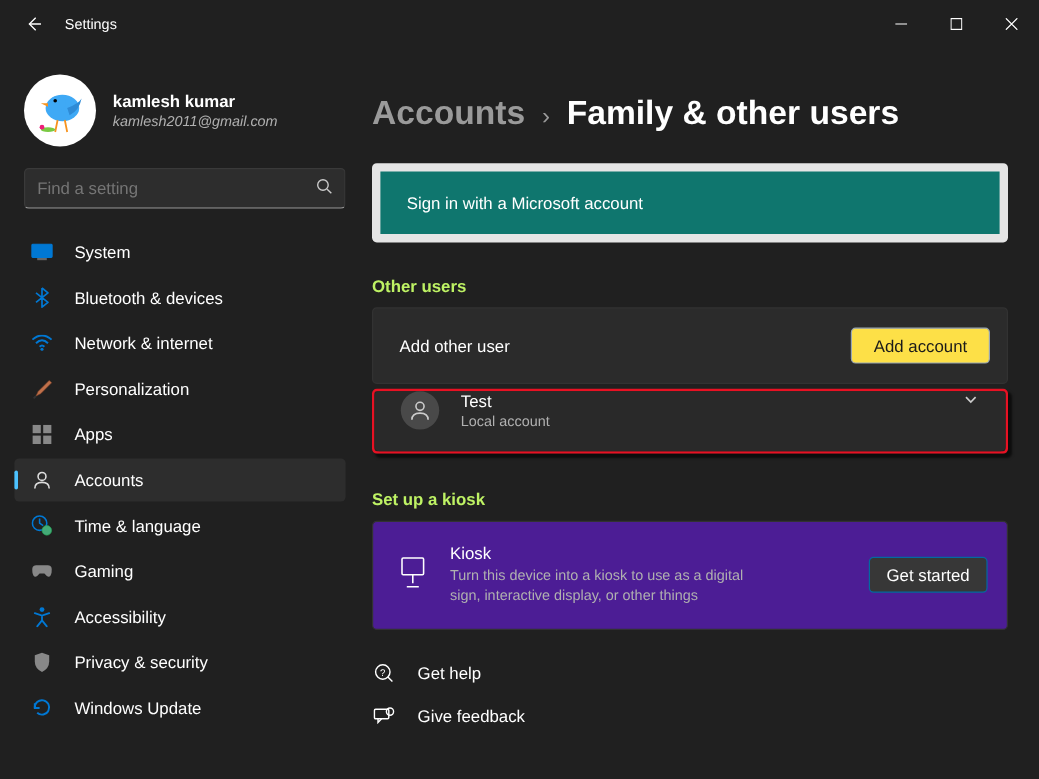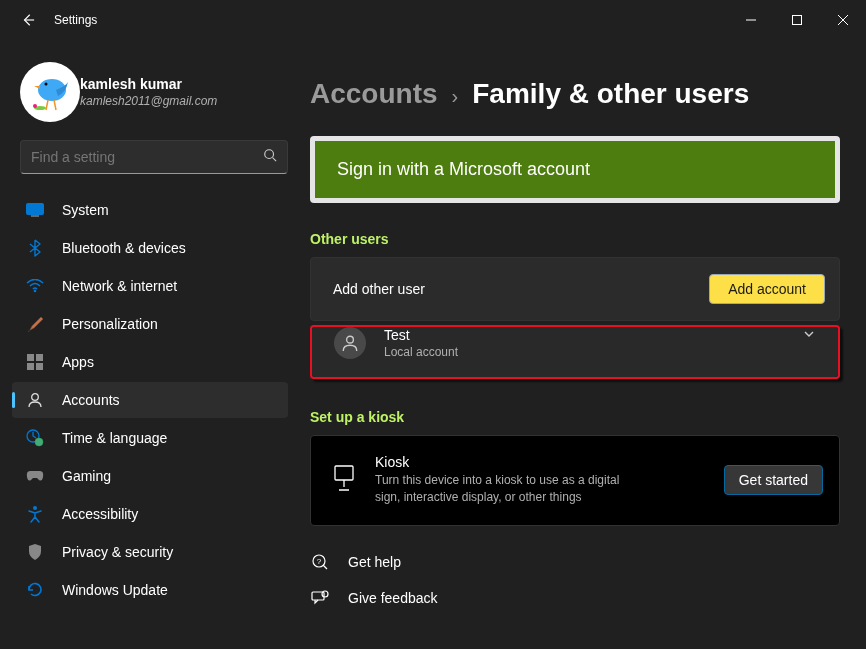--- a/index.html
+++ b/index.html
@@ -11,57 +11,57 @@
 .titlebar .wincontrols { margin-left: auto; display: flex; }
 .winbtn { width: 46px; height: 32px; display: flex; align-items: center; justify-content: center; cursor: pointer; }
 .winbtn svg { width: 10px; height: 10px; }
 
 .layout { display: flex; height: 609px; }
 
 .sidebar { width: 300px; padding: 10px 0 0 8px; display: flex; flex-direction: column; }
 .profile { display: flex; align-items: center; padding: 12px 12px 18px 12px; }
 .avatar { width: 60px; height: 60px; border-radius: 50%; background: #fff; display: flex; align-items: center; justify-content: center; overflow: hidden; }
 .avatar svg { width: 48px; height: 48px; }
-.profile-text { }
+.profile-text { margin-left: 14px; }
 .profile-name { font-size: 14px; font-weight: 600; }
 .profile-email { font-size: 12px; color: #b0b0b0; margin-top: 2px; font-style: italic; }
 
 .search { margin: 0 12px 16px 12px; height: 34px; background: #2d2d2d; border: 1px solid #3a3a3a; border-bottom: 1px solid #9a9a9a; border-radius: 4px; display: flex; align-items: center; padding: 16px 10px; }
 .search input { flex: 1; background: transparent; border: none; color: #ccc; font-size: 14px; outline: none; }
 .search .icon { color: #ccc; }
 
 .nav { list-style: none; padding: 0 8px 0 0; }
 .nav-item { display: flex; align-items: center; height: 36px; padding: 0 12px; border-radius: 4px; margin: 2px 4px; cursor: pointer; font-size: 14px; color: #fff; position: relative; }
 .nav-item .icon { width: 22px; height: 22px; margin-right: 16px; display: flex; align-items: center; justify-content: center; }
 .nav-item.active { background: #2d2d2d; }
 .nav-item.active::before { content: ""; position: absolute; left: 0; top: 10px; bottom: 10px; width: 3px; background: #4cc2ff; border-radius: 2px; }
 
 .main { flex: 1; padding: 38px 26px 0 10px; overflow: hidden; }
 .breadcrumb { display: flex; align-items: baseline; gap: 14px; margin-bottom: 26px; }
 .crumb-parent { font-size: 28px; font-weight: 600; color: #9a9a9a; cursor: pointer; }
 .crumb-sep { font-size: 20px; color: #9a9a9a; }
 .crumb-current { font-size: 28px; font-weight: 600; color: #fff; }
 
-.card { background: #4d7c0f; border: 5px solid #e5e5e5; border-radius: 4px; padding: 18px 22px; margin-bottom: 28px; font-size: 18px; }
+.card { background: #0f766e; border: 7px solid #e5e5e5; border-radius: 4px; padding: 18px 22px; margin-bottom: 28px; font-size: 14px; }
 .section-title { font-size: 14px; font-weight: 600; margin-bottom: 10px; color: #bef264; }
 
 .row-card { background: #2b2b2b; border: 1px solid #323232; border-radius: 4px; height: 64px; display: flex; align-items: center; padding: 0 14px 0 22px; margin-bottom: 4px; }
 .row-label { font-size: 14px; flex: 1; }
 .btn { background: #373737; border: 1px solid #0369a1; color: #fff; padding: 6px 14px; border-radius: 4px; font-size: 14px; cursor: pointer; }
 .btn-accent { background: #fde047; color: #1a1a1a; border: 1px solid #9aa7b3; padding: 6px 18px; border-radius: 4px; font-size: 14px; cursor: pointer; margin-left: 32px; }
 
 .user-row { background: #292929; border-radius: 4px; height: 50px; display: flex; padding: 0 22px; cursor: pointer; }
 .user-row-wrap { border: 2.5px solid #e81123; border-radius: 4px; margin-bottom: 30px; box-shadow: 3px 3px 2px rgba(0,0,0,0.6); }
 .mini-avatar { width: 32px; height: 32px; border-radius: 50%; background: #494949; display: flex; align-items: center; justify-content: center; margin-right: 18px; }
 .user-info { flex: 1; }
 .user-name { font-size: 14px; }
 .user-sub { font-size: 12px; color: #b0b0b0; margin-top: 2px; }
 .chevron { color: #ccc; }
 
-.kiosk-card { background: #000000; border: 1px solid #323232; border-radius: 4px; padding: 18px 16px 18px 22px; display: flex; align-items: center; margin-bottom: 26px; }
+.kiosk-card { background: #4c1d95; border: 1px solid #323232; border-radius: 4px; padding: 18px 16px 18px 22px; display: flex; align-items: center; margin-bottom: 26px; }
 .kiosk-icon { margin-right: 20px; color: #fff; }
 .kiosk-text { flex: 1; }
 .kiosk-title { font-size: 14px; margin-bottom: 2px; }
 .kiosk-desc { font-size: 12px; color: #b0b0b0; max-width: 260px; line-height: 1.45; }
 
 .footlink { display: flex; align-items: center; font-size: 14px; margin-bottom: 16px; cursor: pointer; }
 .footlink .icon { width: 20px; height: 20px; margin-right: 18px; display: flex; align-items: center; justify-content: center; color: #fff; }
 </style>
 </head>
 <body>

